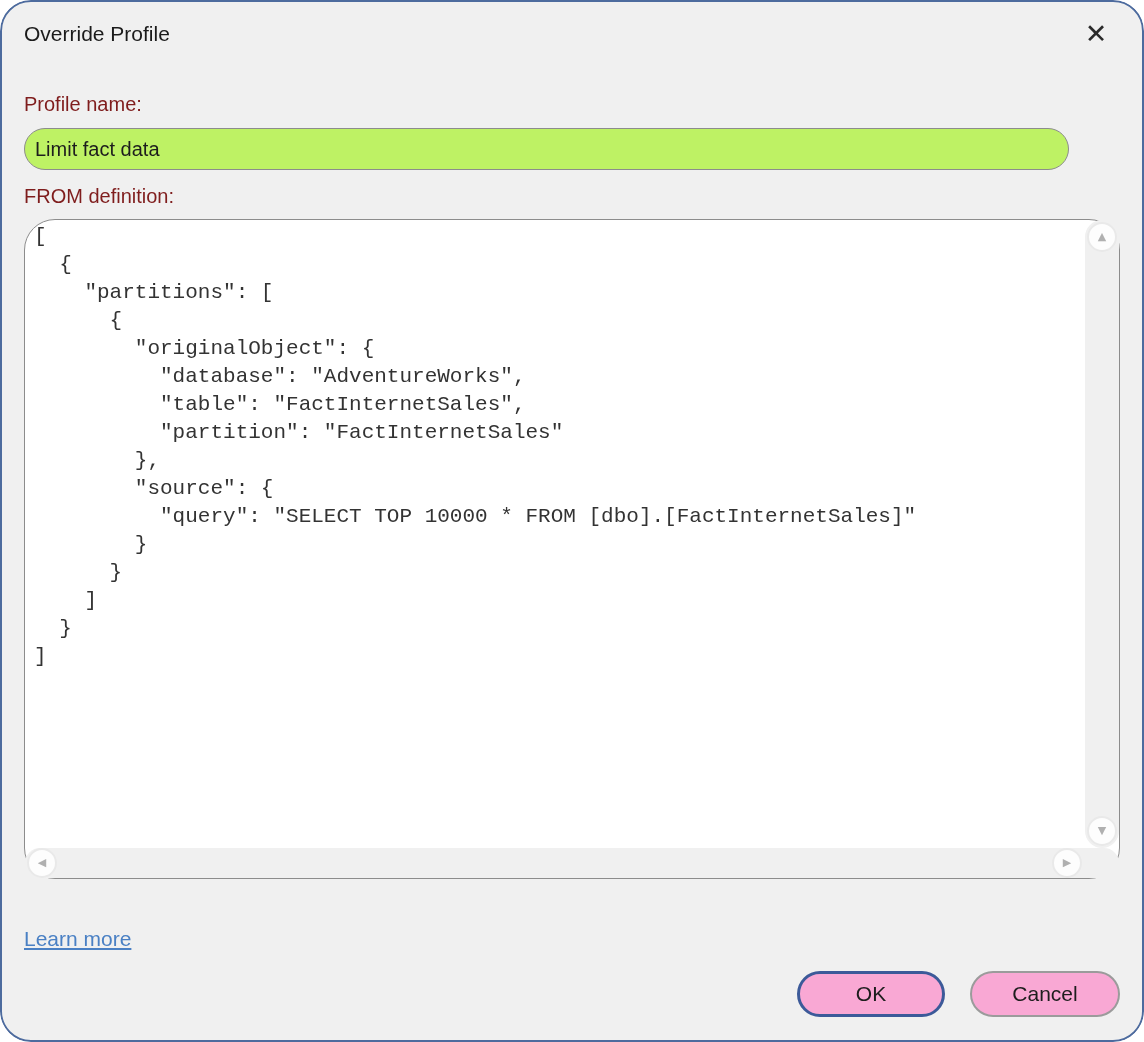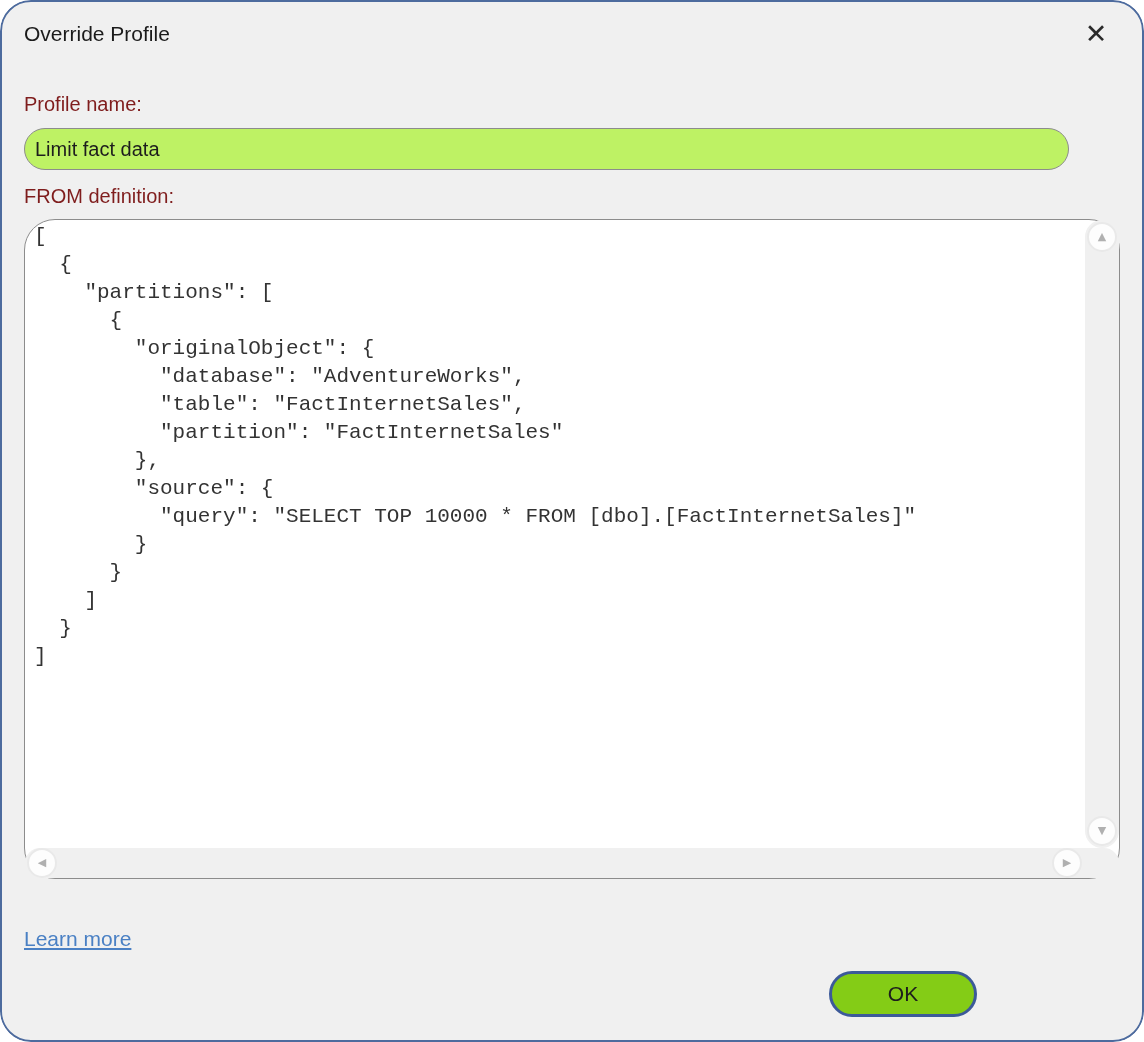--- a/index.html
+++ b/index.html
@@ -130,26 +130,25 @@
     color: #4a80c4;
     text-decoration: underline;
     cursor: pointer;
     margin-top: 32px;
   }
 
   .btn {
     position: absolute;
     top: 969px;
     height: 46px;
-    background: #84cc16;
+    background: #f9a8d4;
     font-family: "Liberation Sans", sans-serif;
     font-size: 21px;
     color: #1d1d1d;
     cursor: pointer;
-    margin-left: 32px;
   }
   .btn-ok {
     left: 795px;
     width: 148px;
     border: 3px solid #3c5a99;
   }
   .btn-cancel {
     left: 968px;
     width: 150px;
     border: 2px solid #9b9b9b;
@@ -196,14 +195,15 @@
     <div class="hscroll">
       <button class="scroll-btn btn-left">◀</button>
       <button class="scroll-btn btn-right">▶</button>
     </div>
   </div>
 
   <a class="learn-more">Learn more</a>
 
   <button class="btn btn-ok">OK</button>
 
+  <button class="btn btn-cancel">Cancel</button>
 
 </div>
 
 </body></html>

